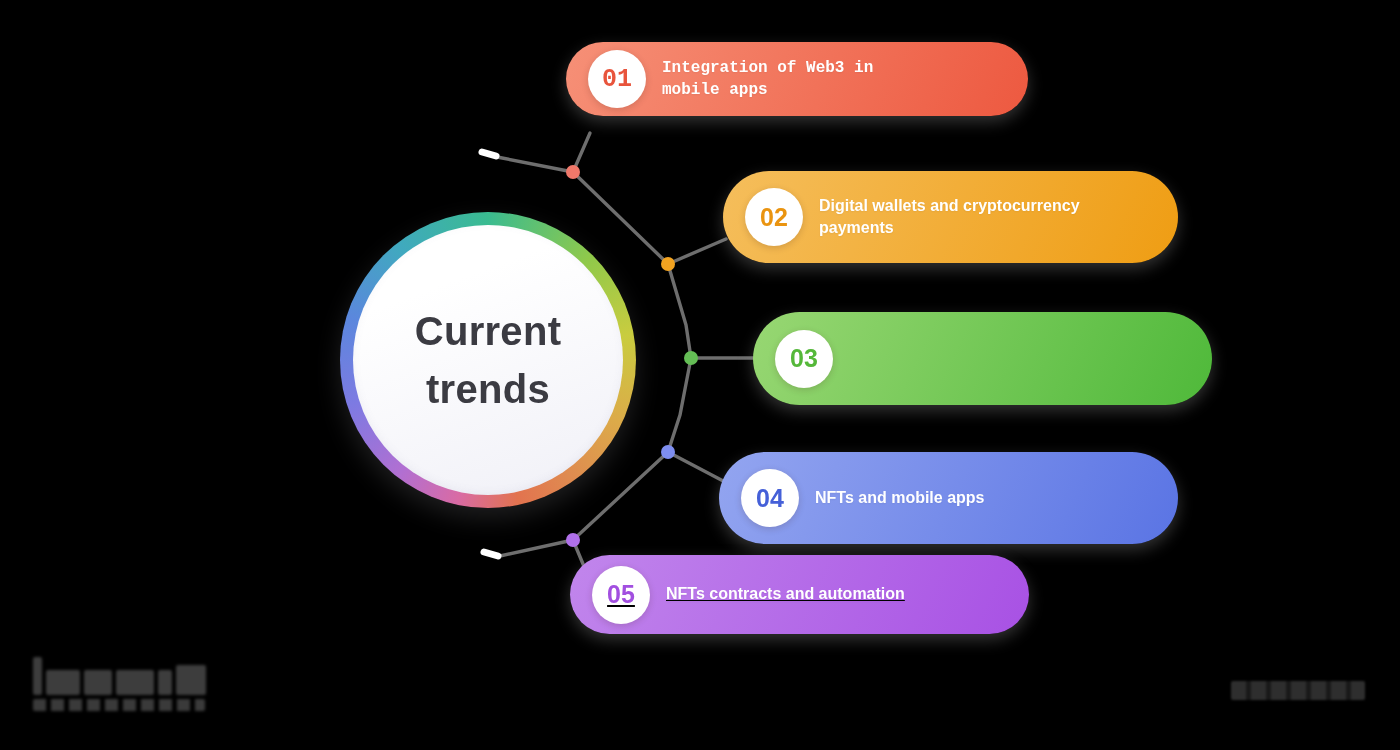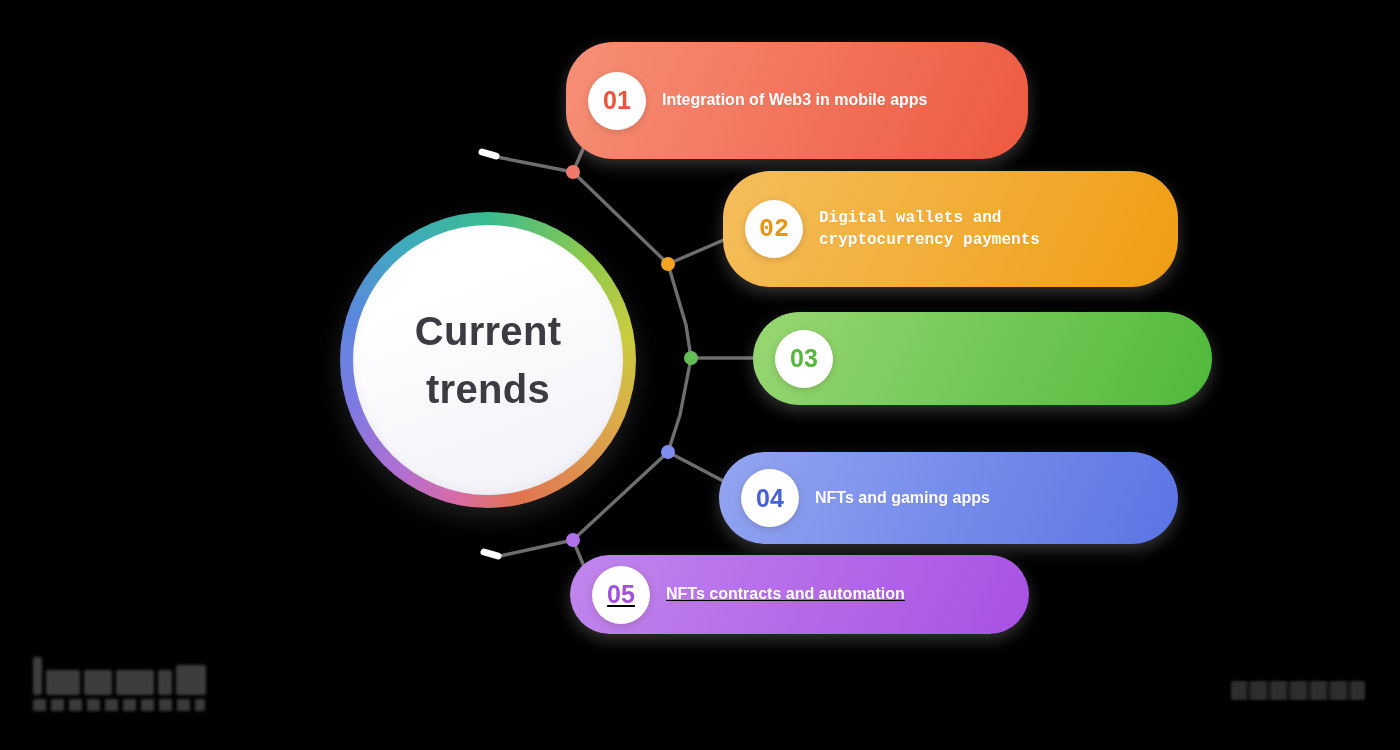--- a/index.html
+++ b/index.html
@@ -38,22 +38,22 @@
   .pill .num{
     width:58px;height:58px;border-radius:50%;background:#fff;flex:none;
     display:flex;align-items:center;justify-content:center;
     font-size:25px;font-weight:700;color:var(--nc);
     box-shadow:0 2px 7px rgba(60,30,20,.18);
   }
   .pill .label{
     color:#fff;font-size:16px;font-weight:700;line-height:1.38;
     text-shadow:0 1px 2px rgba(0,0,0,.06);
   }
-  .pill-0{left:566px;top:42px;width:440px;height:117px;}
-  .pill-1{left:723px;top:171px;width:433px;height:116px;font-family:Liberation Mono, monospace;}
+  .pill-0{left:566px;top:42px;width:440px;height:74px;font-family:Liberation Mono, monospace;}
+  .pill-1{left:723px;top:171px;width:433px;height:92px;}
   .pill-2{left:753px;top:312px;width:437px;height:93px;}
   .pill-3{left:719px;top:452px;width:437px;height:92px;}
   .pill-4{left:570px;top:555px;width:437px;height:79px;text-decoration:underline;}
   .pill-0 .label{width:272px;}
   .pill-1 .label{width:302px;}
   .pill-2 .label{width:242px;}
   .pill-3 .label{width:330px;}
   .pill-4 .label{width:252px;}
   
   .wm-left{position:absolute;left:33px;top:657px;width:176px;filter:blur(1.6px);}
@@ -111,21 +111,21 @@
 </div>
 <div class="pill pill-1" style="--c1: #F5BE5C; --c2: #EF9D13; --nc: #EA9410;">
   <div class="num">02</div>
   <div class="label">Digital wallets and cryptocurrency payments</div>
 </div>
 <div class="pill pill-2" style="--c1: #98D773; --c2: #4FB93A; --nc: #55B83A;">
   <div class="num">03</div>
 </div>
 <div class="pill pill-3" style="--c1: #93A5F0; --c2: #5A74E4; --nc: #4560D8;">
   <div class="num">04</div>
-  <div class="label">NFTs and gaming apps</div>
+  <div class="label">NFTs and mobile apps</div>
 </div>
 <div class="pill pill-4" style="--c1: #C186EC; --c2: #A851E4; --nc: #A24FE0;">
   <div class="num">05</div>
   <div class="label">NFTs contracts and automation</div>
 </div>
 
 <div class="wm-left">
   <div class="row1">
     <span class="b1"></span>
       <span class="b2"></span>

